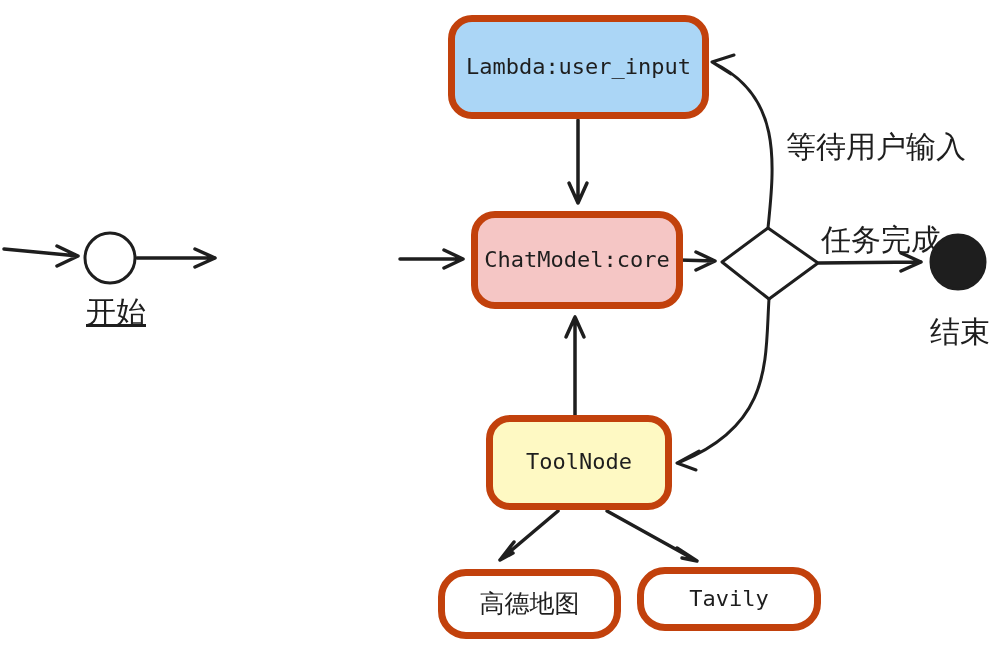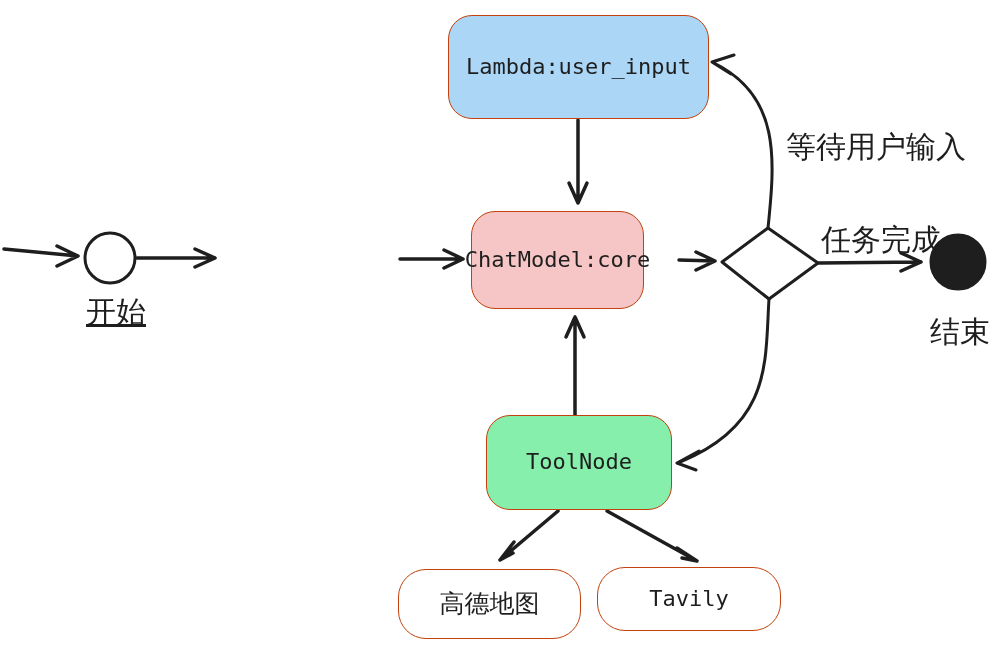--- a/index.html
+++ b/index.html
@@ -13,32 +13,32 @@
     color: #1e1e1e;
   }
   #edges-svg {
     position: absolute;
     left: 0; top: 0;
     width: 1006px; height: 648px;
   }
   .node {
     position: absolute;
     box-sizing: border-box;
-    border: 1px solid #c2410c;
+    border: 7px solid #c2410c;
     display: flex;
     align-items: center;
     justify-content: center;
     text-align: center;
     font-family: "DejaVu Sans Mono", "DejaVu Sans", monospace;
     font-size: 22px;
     color: #1e1e1e;
     line-height: 1.2;
   }
   .node.big { border-radius: 24px; }
-  .node.small { border-radius: 28px; }
+  .node.small { border-radius: 28px; margin-left: 40px; }
   .edge-label, .node-label {
     position: absolute;
     font-family: "DejaVu Sans", sans-serif;
     font-size: 30px;
     color: #1e1e1e;
     white-space: nowrap;
   }
   .cjk { font-family: "DejaVu Sans", sans-serif; font-size: 25px; }
   .stroke {
     stroke: #1e1e1e;
@@ -83,25 +83,25 @@
     <path class="stroke" d="M558,511 L500,560 M500,560 L514,542 M500,560 L513,553"></path>
 
     <path class="stroke" d="M607,511 L697,561 M697,561 L677,548 M697,561 L682,558"></path>
   </svg>
 
   <div class="node big" style="left: 448px; top: 15px; width: 261px; height: 104px; background: rgb(171, 214, 246);">
     <span>Lambda:user_input</span>
   </div>
 
 
-  <div class="node big" style="left: 471px; top: 211px; width: 173px; height: 98px; background: rgb(245, 198, 197);">
+  <div class="node big" style="left: 471px; top: 211px; width: 212px; height: 98px; background: rgb(245, 198, 197);">
     <span>ChatModel:core</span>
   </div>
 
-  <div class="node big" style="left: 486px; top: 415px; width: 186px; height: 95px; background: #86efac;">
+  <div class="node big" style="left: 486px; top: 415px; width: 186px; height: 95px; background: #fef9c3;">
     <span>ToolNode</span>
   </div>
 
   <div class="node small cjk" style="left: 398px; top: 569px; width: 183px; height: 70px; background: rgb(255, 255, 255);">
     <span>高德地图</span>
   </div>
 
   <div class="node small" style="left: 597px; top: 567px; width: 184px; height: 64px; background: rgb(255, 255, 255); text-align: right;">
     <span>Tavily</span>
   </div>

